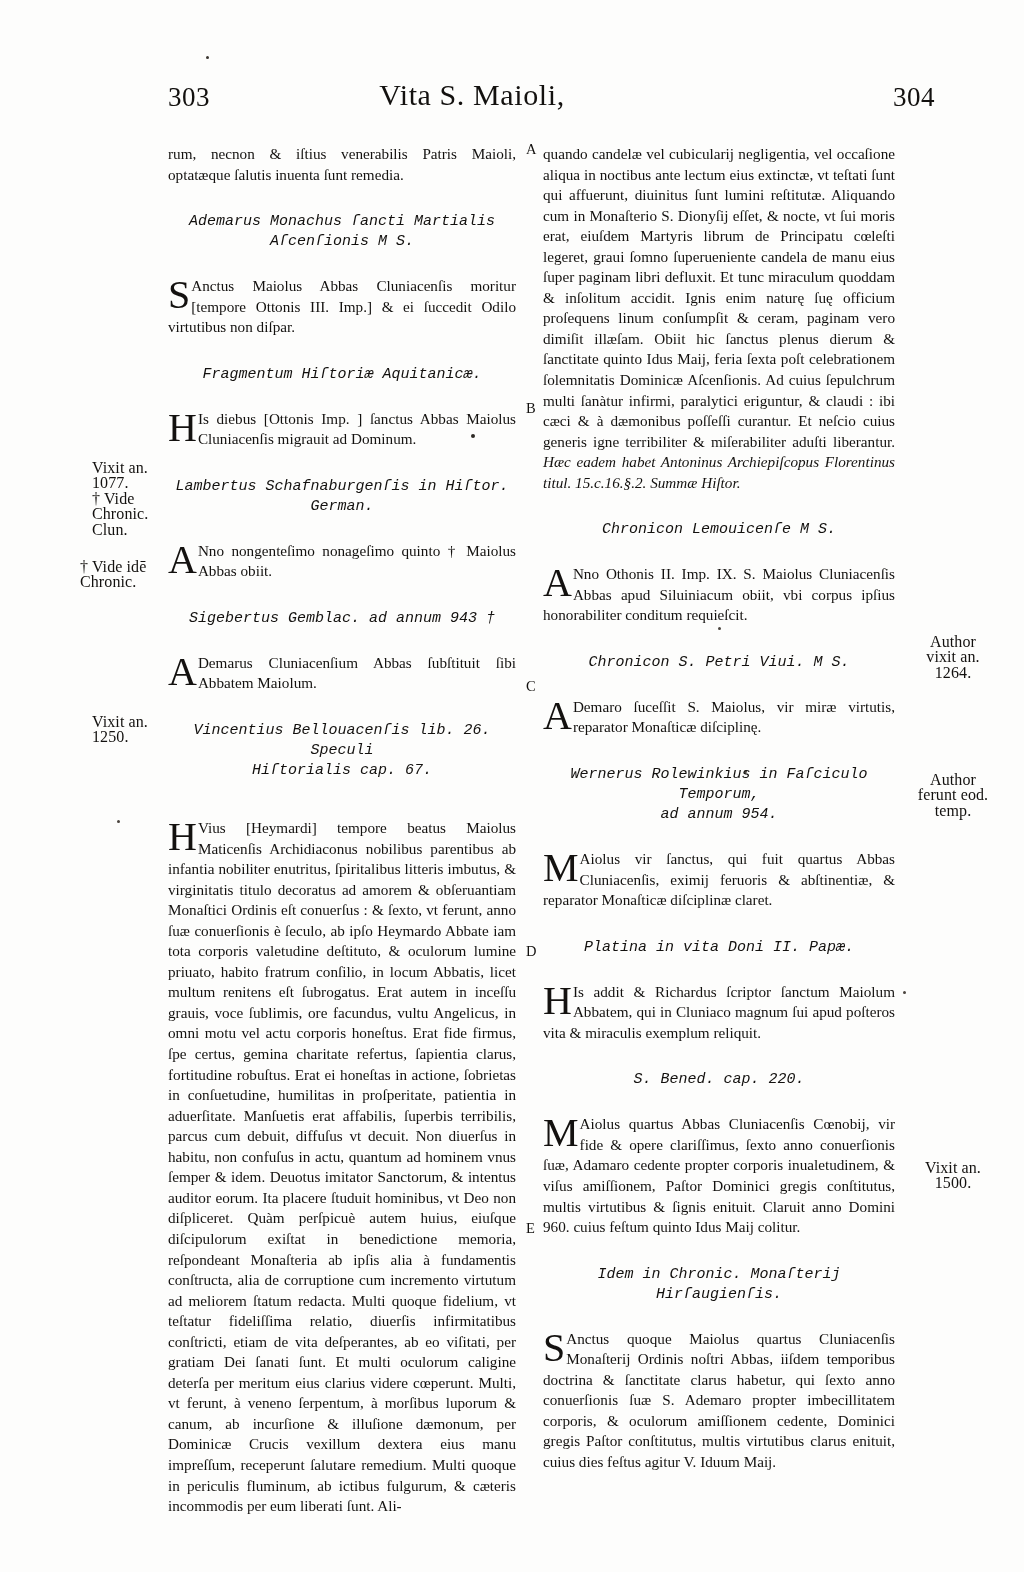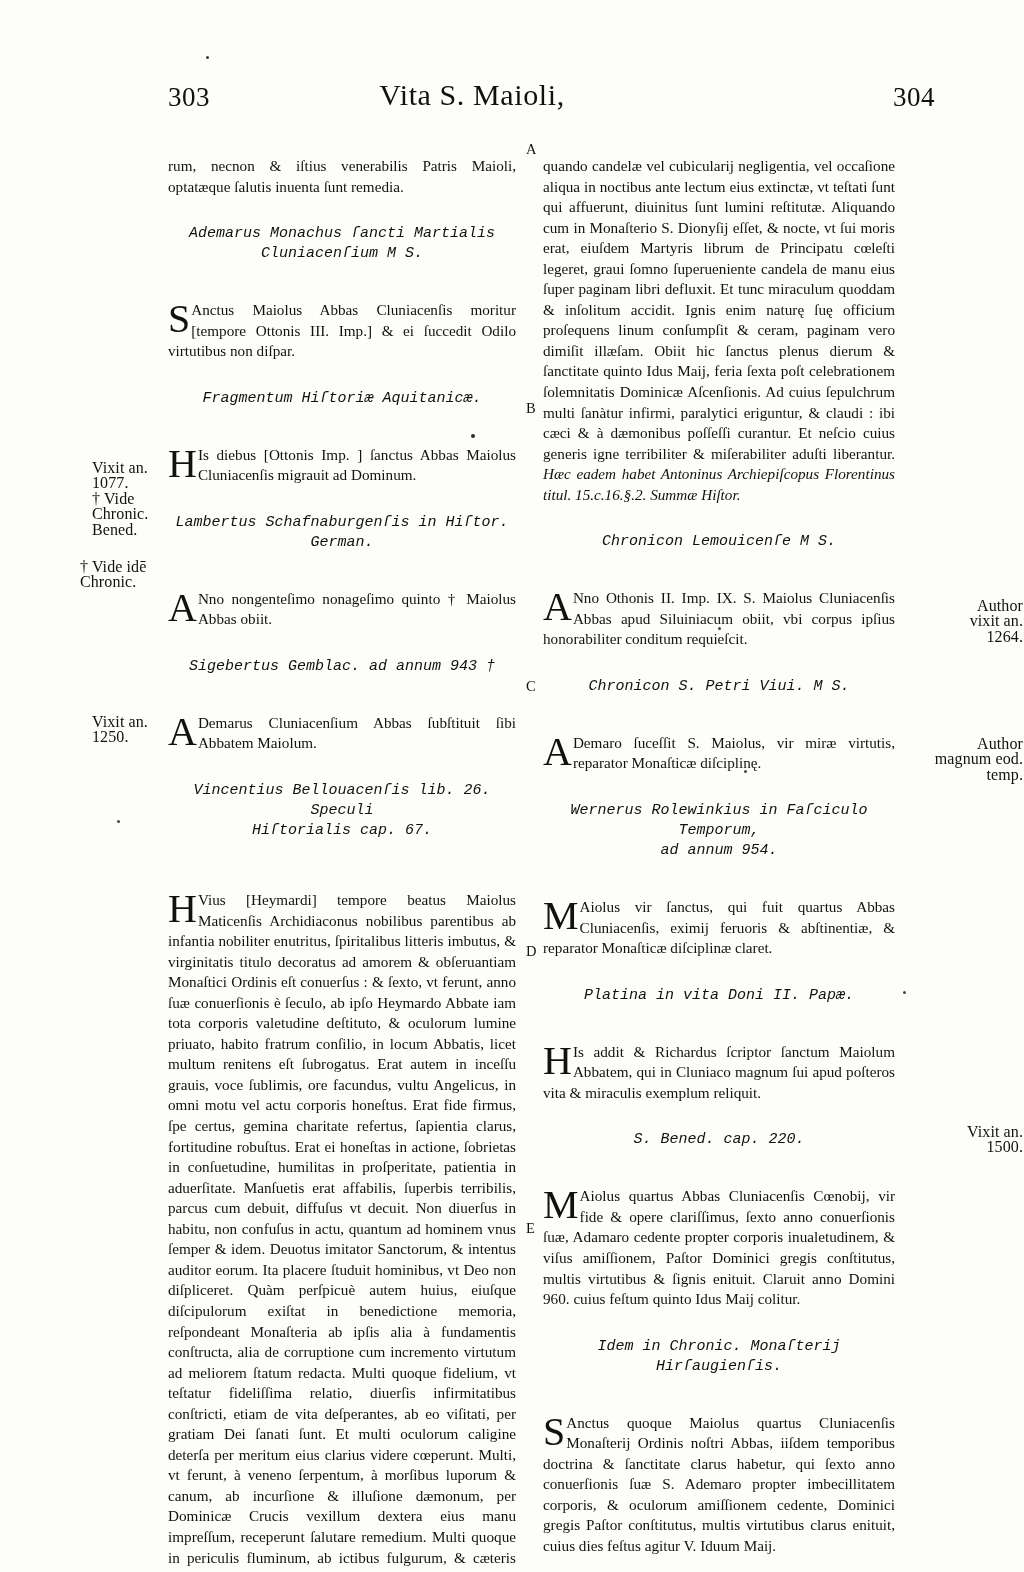--- a/index.html
+++ b/index.html
@@ -86,21 +86,21 @@
     font-size: 15.2px;
     line-height: 20.55px;
     text-align: justify;
     text-justify: inter-word;
     hyphens: none;
   }
   .col-left  { left: 168px; }
   .col-right { left: 543px; width: 352px; }
 
   .para {
-    margin: 16px 0 0 0;
+    margin: 4px 0 0 0;
     text-align: justify;
   }
   .gap-m  { height: 20px; }
   .gap-l  { height: 27px; }
   .gap-xl { height: 33px; }
 
   .src {
     font-style: italic;
     text-align: center;
     font-size: 15px;
@@ -123,21 +123,21 @@
   }
 
   
   .margin-note {
     position: absolute;
     font-size: 16px;
     line-height: 15.4px;
     letter-spacing: 0.1px;
   }
   .margin-left  { left: 92px; width: 74px; text-align: left; }
-  .margin-right { left: 923px; width: 100px; text-align: right; }
+  .margin-right { left: 903px; width: 100px; text-align: center; margin-top: 36px; }
 
   
   .gutter-letter {
     position: absolute;
     left: 526px;
     font-size: 14.5px;
     letter-spacing: 0.3px;
   }
 </style>
 </head>
@@ -160,57 +160,57 @@
   <div class="gutter-letter" style="top:400px">B</div>
   <div class="gutter-letter" style="top:678px">C</div>
   <div class="gutter-letter" style="top:943px">D</div>
   <div class="gutter-letter" style="top:1220px">E</div>
 
   <div class="margin-note margin-left" style="top:460px">
     <div>Vixit an.</div>
     <div>1077.</div>
     <div>† Vide</div>
     <div>Chronic.</div>
-    <div>Bened.</div>
+    <div>Clun.</div>
   </div>
 
   <div class="margin-note margin-left" style="top:559px; left:80px">
     <div>† Vide idē</div>
     <div>Chronic.</div>
   </div>
 
   <div class="margin-note margin-left" style="top:714px">
     <div>Vixit an.</div>
     <div>1250.</div>
   </div>
 
   <div class="margin-note margin-right" style="top:598px">
     <div>Author</div>
     <div>vixit an.</div>
     <div>1264.</div>
   </div>
 
   <div class="margin-note margin-right" style="top:736px">
     <div>Author</div>
-    <div>magnum eod.</div>
+    <div>ferunt eod.</div>
     <div>temp.</div>
   </div>
 
   <div class="margin-note margin-right" style="top:1124px">
     <div>Vixit an.</div>
     <div>1500.</div>
   </div>
 
   <div class="col col-left">
 
     <p class="para">rum, necnon &amp; iſtius venerabilis Patris Maioli, optatæque ſalutis inuenta ſunt remedia.</p>
 
     <div class="gap-l"></div>
     <div class="src">Ademarus Monachus ſancti Martialis</div>
-    <div class="src">Cluniacenſium M S.</div>
+    <div class="src">Aſcenſionis M S.</div>
     <div class="gap-m"></div>
 
     <p class="para dropcap">
       <span class="initial">S</span><span>Anctus Maiolus Abbas Cluniacenſis moritur [tempore Ottonis III. Imp.] &amp; ei ſuccedit Odilo virtutibus non diſpar.</span>
     </p>
 
     <div class="gap-l"></div>
     <div class="src">Fragmentum Hiſtoriæ Aquitanicæ.</div>
     <div class="gap-m"></div>
 

